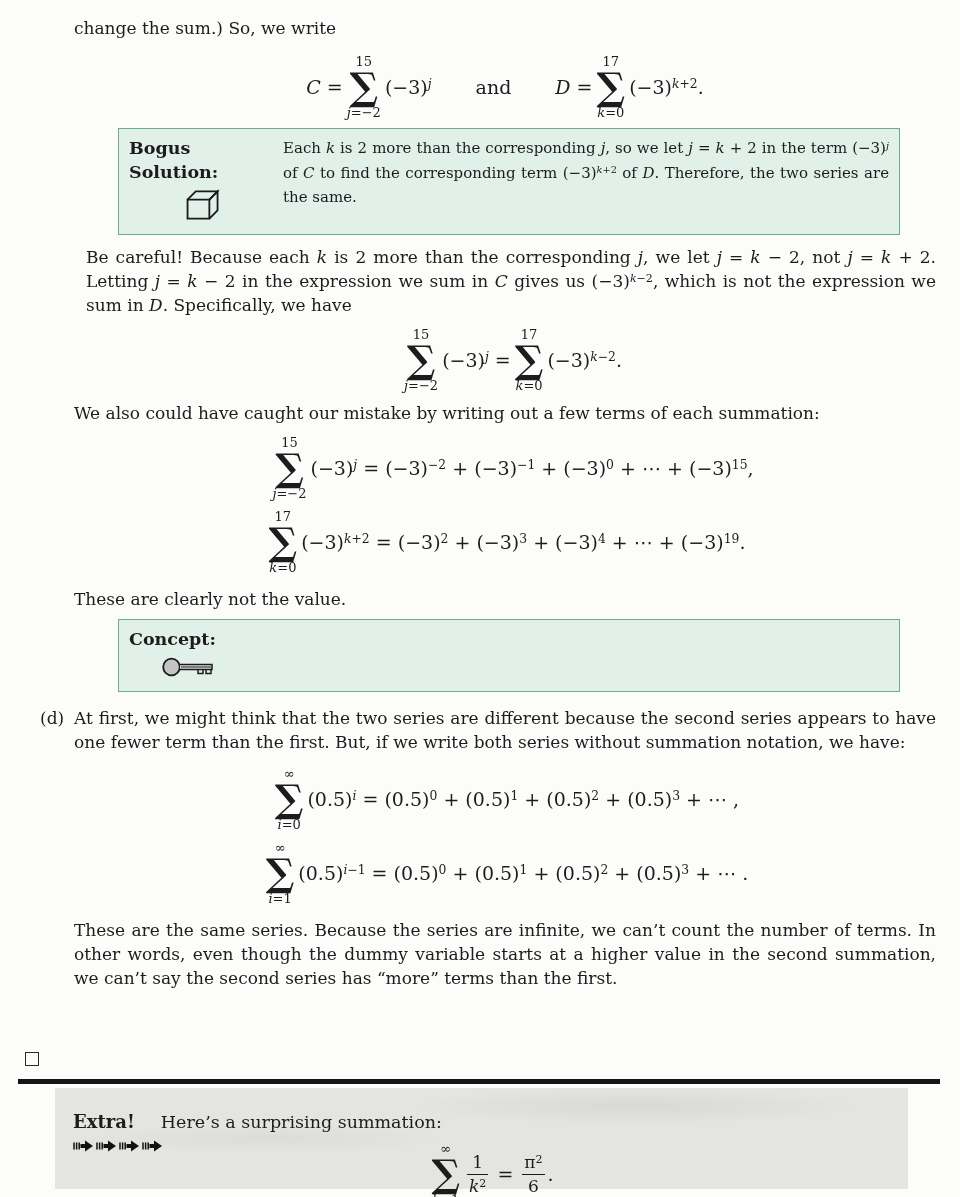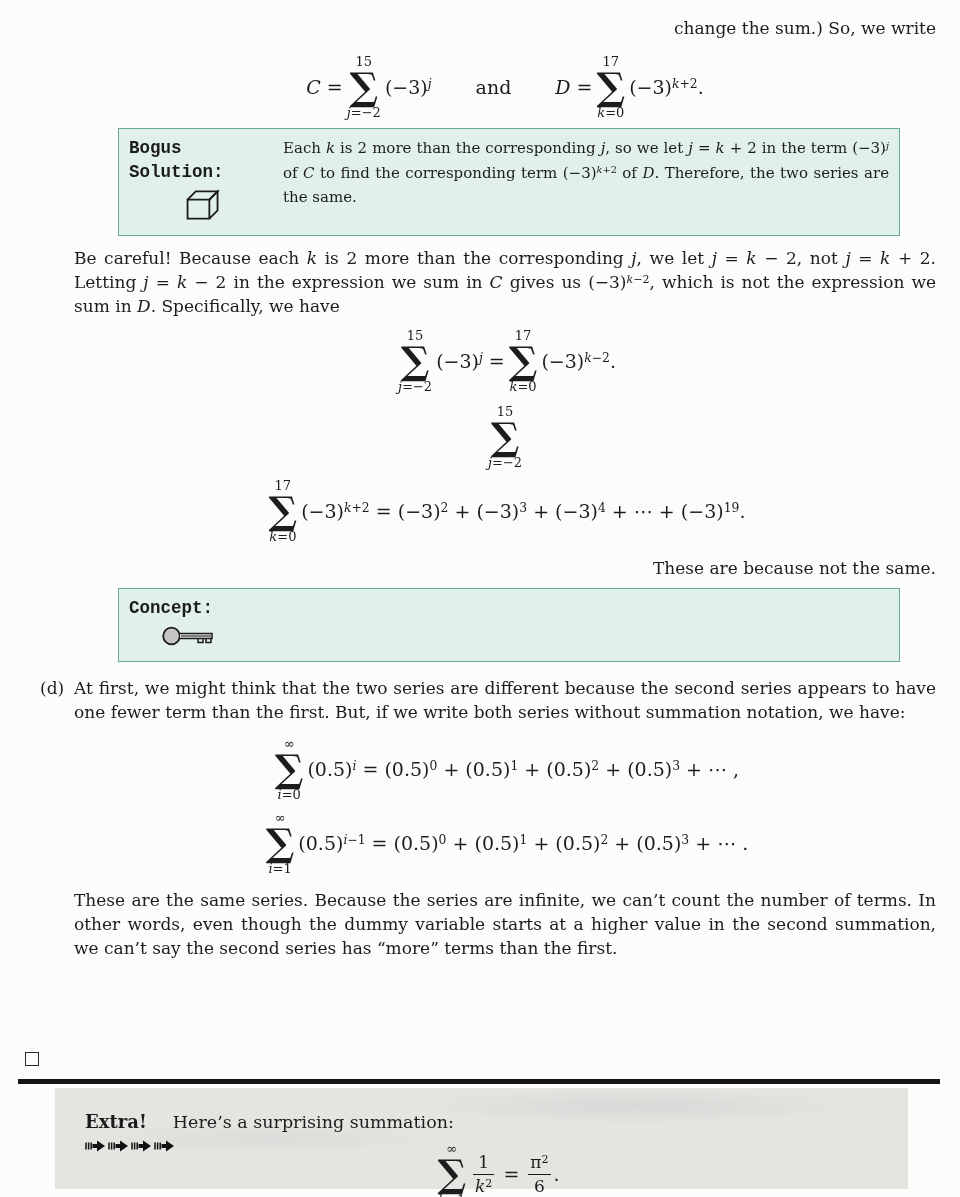--- a/index.html
+++ b/index.html
@@ -1,67 +1,67 @@
 <!DOCTYPE html>
 <html><head>
 <meta charset="utf-8">
 <style>
   html,body{margin:0;padding:0;}
   .page{position:relative;width:960px;height:1197px;overflow:hidden;
         background:#fcfcfb;color:#1c1c1c;
         font-family:"DejaVu Serif","Liberation Serif",serif;}
   .flow{padding:16px 24px 0 74px;}
   p{margin:0;font-size:17px;line-height:24px;text-align:justify;}
-  .plain{text-align:right;}
+  .plain{text-align:left;}
   i{font-style:italic;}
   sup{font-size:0.65em;line-height:0;position:relative;top:-0.45em;vertical-align:baseline;}
 
   
   .disp{display:flex;justify-content:center;align-items:center;
         font-size:19px;line-height:22px;text-align:left;}
   .bigop{display:inline-flex;flex-direction:column;align-items:center;margin:0 4px;}
   .bigop .lim{font-size:13px;line-height:15px;}
   .bigop .sigma{font-size:38px;line-height:36px;font-weight:bold;
                 font-family:"DejaVu Serif","DejaVu Sans",serif;}
   .mrow{display:inline-flex;align-items:center;}
 
   
   .frac{display:inline-flex;flex-direction:column;align-items:center;margin:0 3px;}
   .frac .num,.frac .den{font-size:17px;line-height:19px;padding:0 2px;}
   .frac .fbar{align-self:stretch;height:0;border-top:1.6px solid #1a1a1a;margin:2px 0;}
 
   
   .tealbox{margin:0 36px 0 44px;border:1.6px solid #6aab96;background:#e1f1ea;
            padding:7px 10px 8px 10px;display:flex;align-items:flex-start;}
-  .tealbox .left{flex:0 0 148px;display:flex;flex-direction:column;align-items:center;font-family:Liberation Mono, monospace;}
+  .tealbox .left{flex:0 0 148px;display:flex;flex-direction:column;align-items:center;}
   .tealbox .left .lbl{font-weight:bold;font-size:17.5px;line-height:24px;align-self:flex-start;}
   .tealbox .left .ic{margin-top:4px;}
   .tealbox .btext{flex:1;font-size:15px;line-height:24.5px;text-align:justify;padding-left:6px;}
 
   .dwrap{display:flex;}
   .dmark{flex:0 0 34px;margin-left:-34px;font-size:17px;line-height:24px;}
 
   .endsq{position:absolute;left:25px;top:1052px;width:12px;height:12px;
          border:1.6px solid #2a2a2a;background:transparent;}
   .rule{position:absolute;left:18px;right:20px;top:1079px;height:5px;background:#151515;}
 
   .extra{position:absolute;left:55px;right:52px;top:1088px;height:101px;
          background:
            radial-gradient(ellipse 320px 26px at 68% 18%, rgba(110,110,120,0.10), transparent 70%),
            radial-gradient(ellipse 260px 22px at 25% 50%, rgba(110,110,120,0.07), transparent 70%),
            #e4e4e1;
-         padding:8px 0 0 30px;box-sizing:border-box;}
+         padding:8px 0 0 18px;box-sizing:border-box;}
   .extra .row1{display:flex;align-items:baseline;}
   .extra .lbl{font-weight:bold;font-size:18px;}
   .extra .intro{font-size:17.5px;margin-left:26px;margin-top:16px;}
   .extra .arrows{margin-top:6px;}
   .extra .eq{margin-top:-16px;}
 
   
-  .mt14{margin-top:14px;} .mt12{margin-top:12px;} .mt10{margin-top:10px;}
+  .mt14{margin-top:14px;} .mt12{margin-top:12px;} .mt10{margin-top:10px;margin-left:12px;}
   .mt8{margin-top:8px;} .mb8{margin-bottom:8px;}
   .sp-and{margin:0 44px;}
 </style>
 </head>
 <body>
 
 <div class="page">
   <div class="flow">
 
     <p class="plain">change the sum.) So, we write</p>
@@ -113,39 +113,41 @@
       </span>
       <span>(−3)<sup><i>j</i></sup> = </span>
       <span class="bigop">
         <span class="lim">17</span>
         <span class="sigma">∑</span>
         <span class="lim"><i>k</i>=0</span>
       </span>
       <span>(−3)<sup><i>k</i>−2</sup>.</span>
     </div>
 
+    <p class="plain mt8">We also could have caught our mistake by writing out a few terms of each summation:</p>
 
     <div class="disp mt10">
       <span class="bigop">
         <span class="lim">15</span>
         <span class="sigma">∑</span>
         <span class="lim"><i>j</i>=−2</span>
       </span>
+      <span>(−3)<sup><i>j</i></sup> = (−3)<sup>−2</sup> + (−3)<sup>−1</sup> + (−3)<sup>0</sup> + ⋯ + (−3)<sup>15</sup>,</span>
     </div>
 
     <div class="disp mt8">
       <span class="bigop">
         <span class="lim">17</span>
         <span class="sigma">∑</span>
         <span class="lim"><i>k</i>=0</span>
       </span>
       <span>(−3)<sup><i>k</i>+2</sup> = (−3)<sup>2</sup> + (−3)<sup>3</sup> + (−3)<sup>4</sup> + ⋯ + (−3)<sup>19</sup>.</span>
     </div>
 
-    <p class="plain mt12">These are because not the same.</p>
+    <p class="plain mt12">These are clearly not the value.</p>
 
     <div class="tealbox mt8">
       <div class="left" style="flex-basis:118px;">
         <span class="lbl">Concept:</span>
         <span class="ic">
           <svg width="54" height="24" viewBox="0 0 54 24">
             <circle cx="10.5" cy="12" r="8.3" fill="#c4c4c4" stroke="#1b1b1b" stroke-width="1.8"></circle>
             <path d="M19 9.5 h32 v5 h-32" fill="#e2e2e2" stroke="#1b1b1b" stroke-width="1.5"></path>
             <line x1="20" y1="12" x2="50" y2="12" stroke="#1b1b1b" stroke-width="1"></line>
             <path d="M37 14.5 v4 h5 v-4 M45 14.5 v4 h5 v-4" fill="none" stroke="#1b1b1b" stroke-width="1.5"></path>

